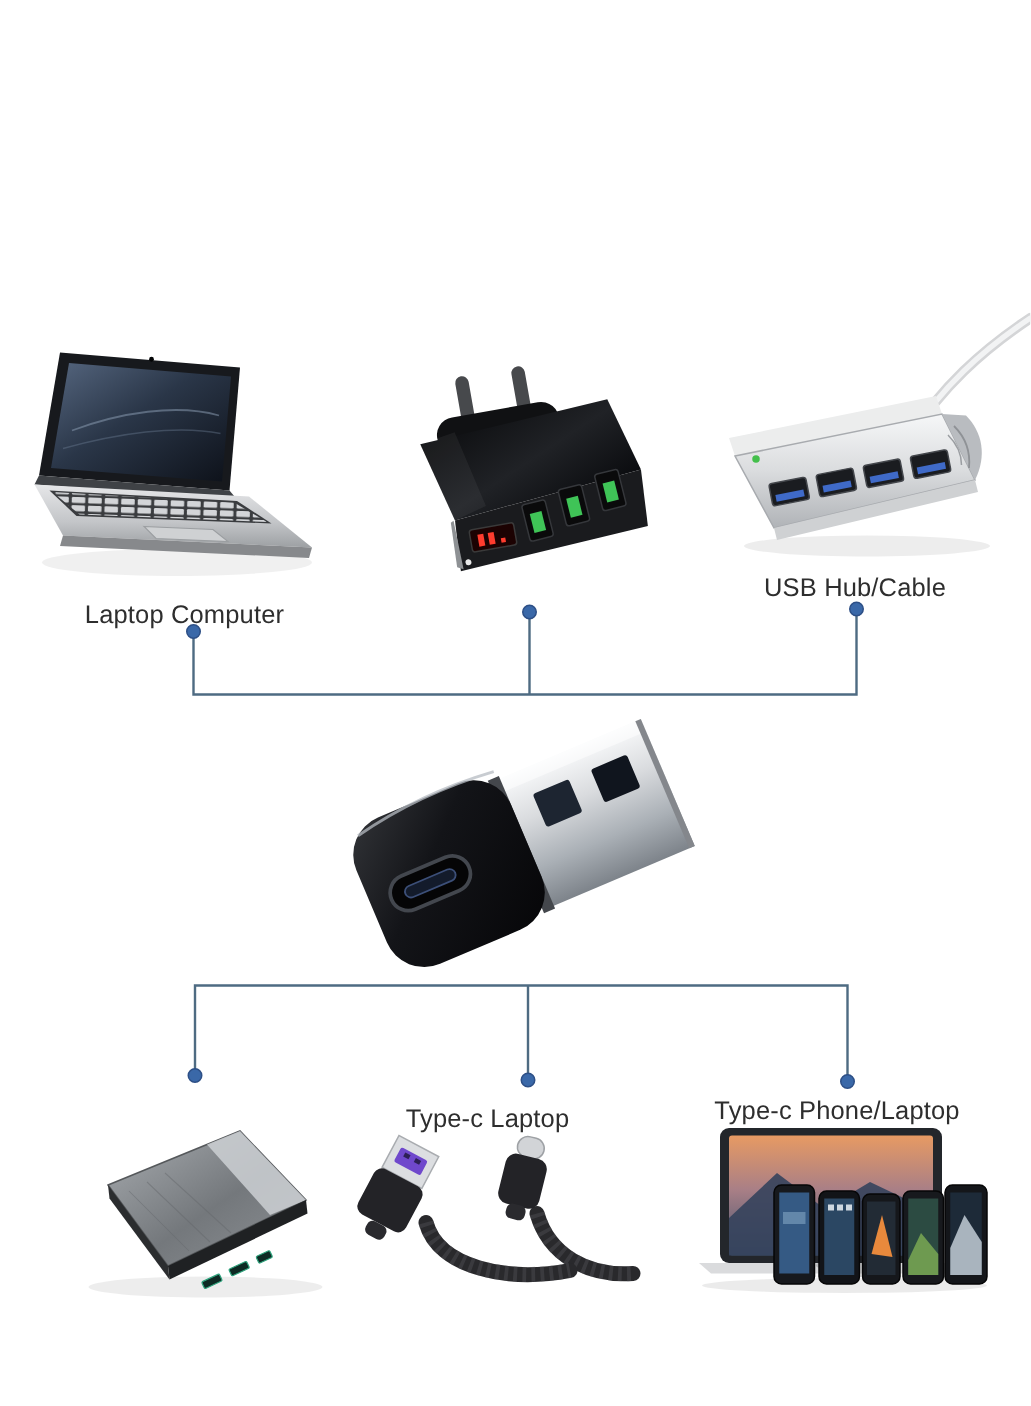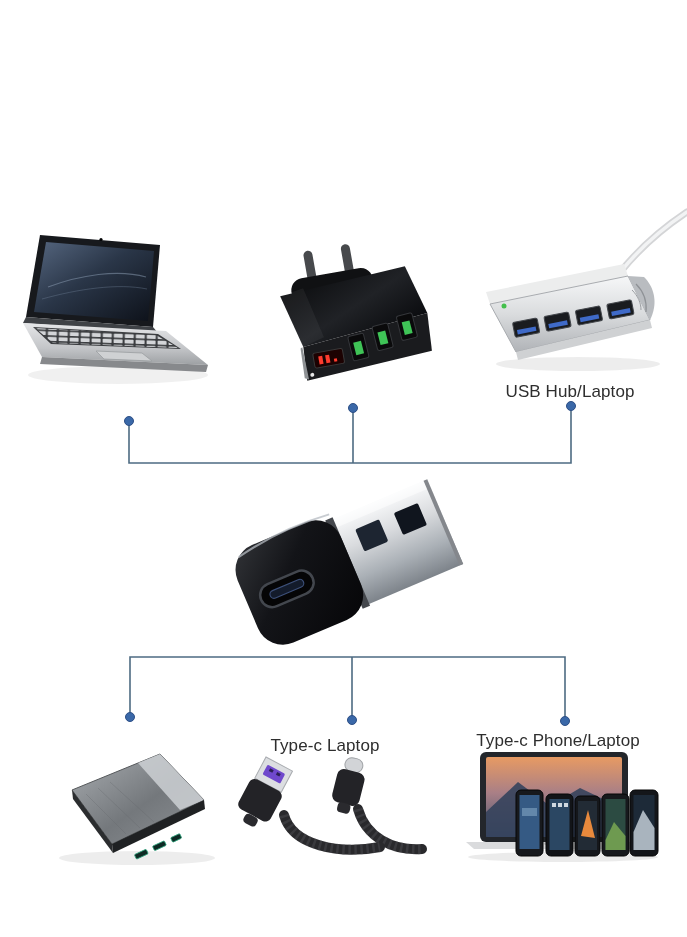--- a/index.html
+++ b/index.html
@@ -113,21 +113,22 @@
         <rect x="69" y="120" width="19" height="4.5" fill="#3f6ac8"></rect>
         <rect x="98" y="112" width="25" height="15" rx="2" fill="#1a1c20" stroke="#44474c" stroke-width="1"></rect>
         <rect x="101" y="120" width="19" height="4.5" fill="#3f6ac8"></rect>
         <rect x="130" y="112" width="25" height="15" rx="2" fill="#1a1c20" stroke="#44474c" stroke-width="1"></rect>
         <rect x="133" y="120" width="19" height="4.5" fill="#3f6ac8"></rect>
       </g>
       <polygon points="38,152 172,120 174,128 40,160" fill="#cfd1d3"></polygon>
     </svg>
   </div>
 
-  <div class="dev-label" style="left:570px;top:382px">USB Hub/Laptop</div>
+  <div class="dev-label" style="left:123px;top:400px">Laptop Computer</div>
+  <div class="dev-label" style="left:570px;top:382px">USB Hub/Cable</div>
 
   <div class="dev-label" style="left:325px;top:736px">Type-c Laptop</div>
   <div class="dev-label" style="left:558px;top:731px">Type-c Phone/Laptop</div>
 
   <svg class="connectors" width="687" height="937" viewBox="0 0 687 937">
     <path d="M129,425 L129,463 L571,463 L571,410 M353,412 L353,463"></path>
     <circle cx="129" cy="421" r="4.5"></circle>
     <circle cx="353" cy="408" r="4.5"></circle>
     <circle cx="571" cy="406" r="4.5"></circle>
     <path d="M130,713 L130,657 L565,657 L565,717 M352,657 L352,716"></path>

